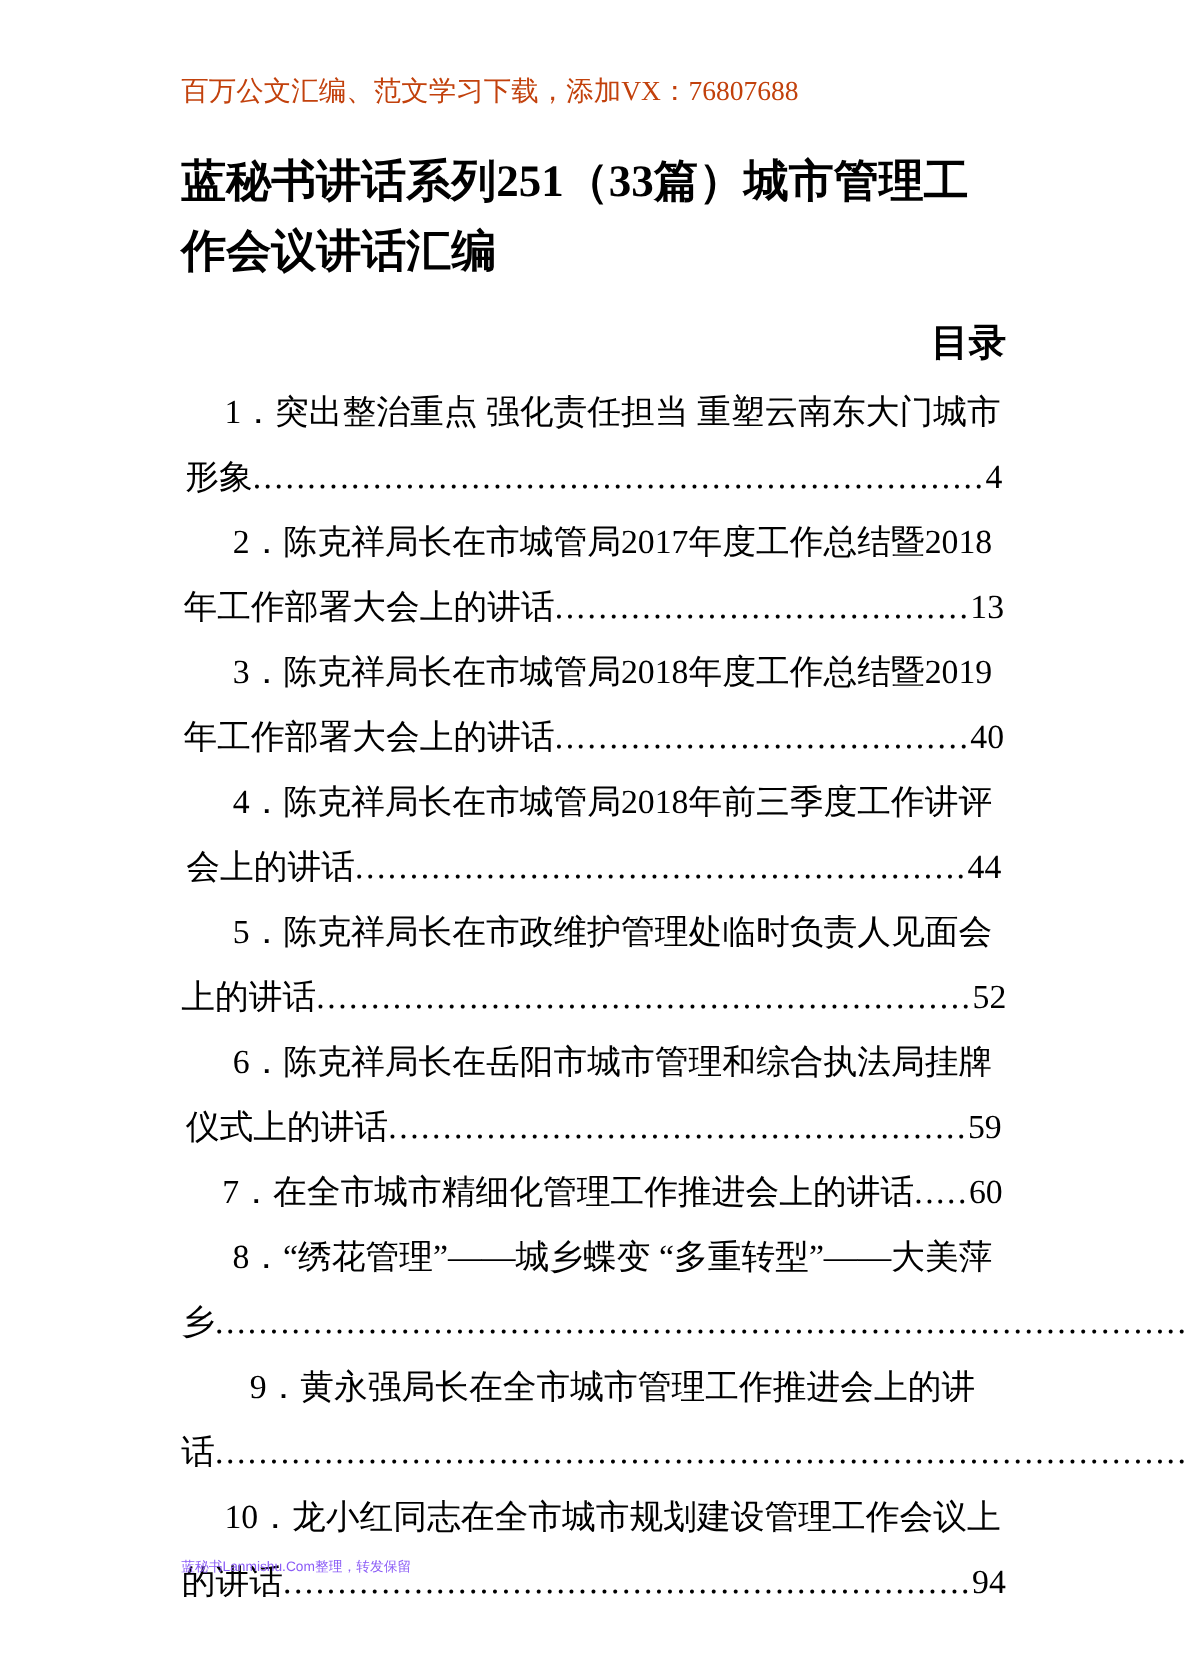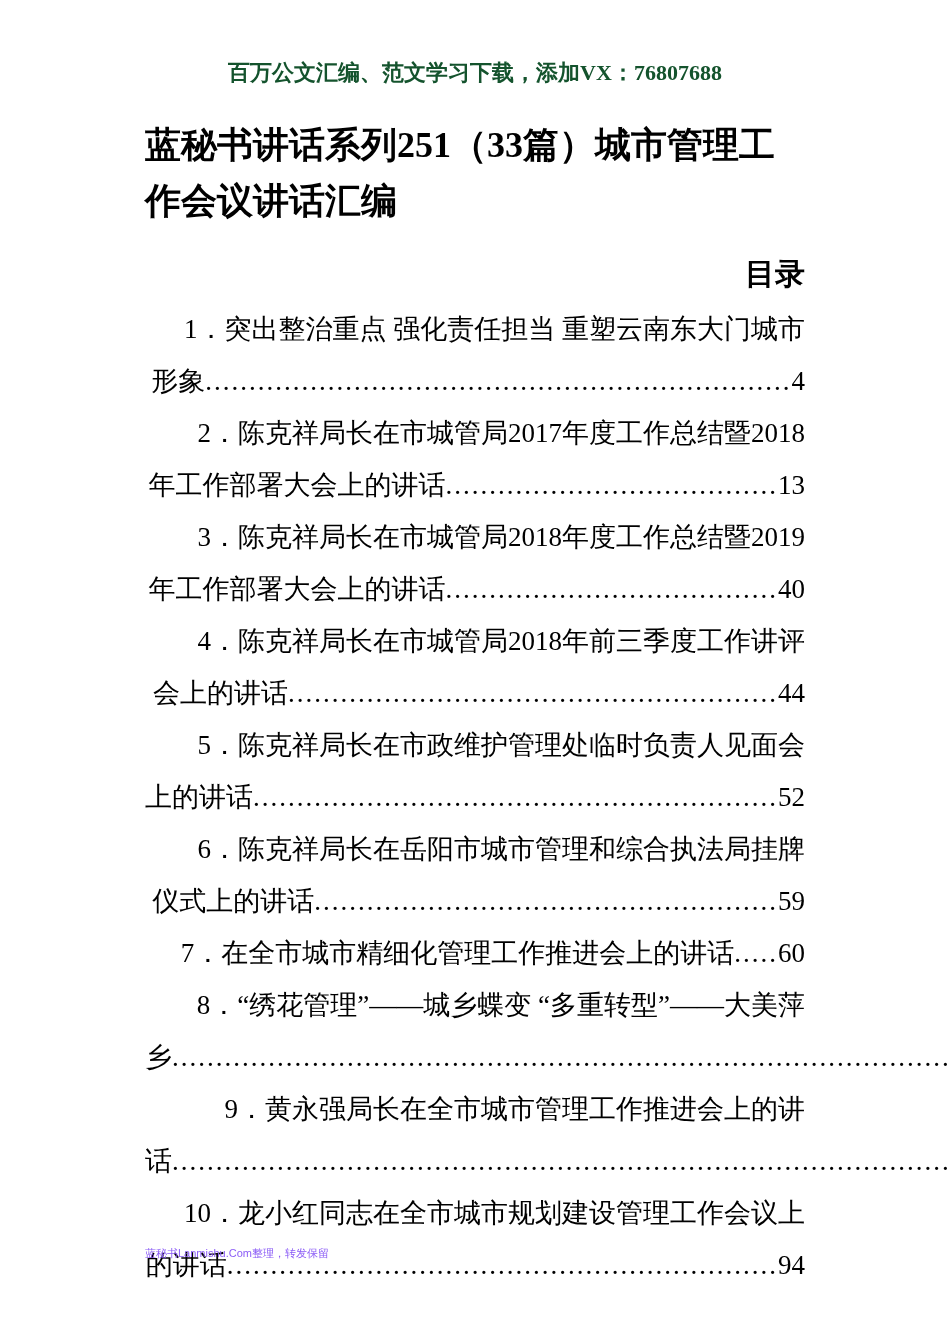--- a/index.html
+++ b/index.html
@@ -9,45 +9,44 @@
     background: #ffffff;
     color: #000000;
     font-family: "Liberation Serif", "DejaVu Serif", serif;
     position: relative;
     overflow: hidden;
   }
   .page {
     padding: 58px 145px 0 145px;
   }
   .promo {
-    color: #14532d;
+    color: #c2410c;
     font-size: 22px;
-    text-align: center;
     margin: 0 0 30px 0;
-    font-weight: 700;
+    font-weight: 400;
   }
   .doc-title {
     font-size: 36px;
     font-weight: bold;
     text-align: left;
     line-height: 1.55;
     margin: 0 0 24px 0;
   }
   .toc-heading {
     font-size: 30px;
     font-weight: bold;
     text-align: right;
     margin: 0 0 8px 0;
   }
   .toc-entry {
     font-size: 27px;
     line-height: 52px;
     margin: 0;
     text-indent: 30px;
-    text-align: right;
+    text-align: center;
   }
   .entry-label { white-space: normal; }
   .dots {
     letter-spacing: 2px;
   }
   .page-num { }
   .footer {
     position: absolute;
     left: 145px;
     top: 1246px;

